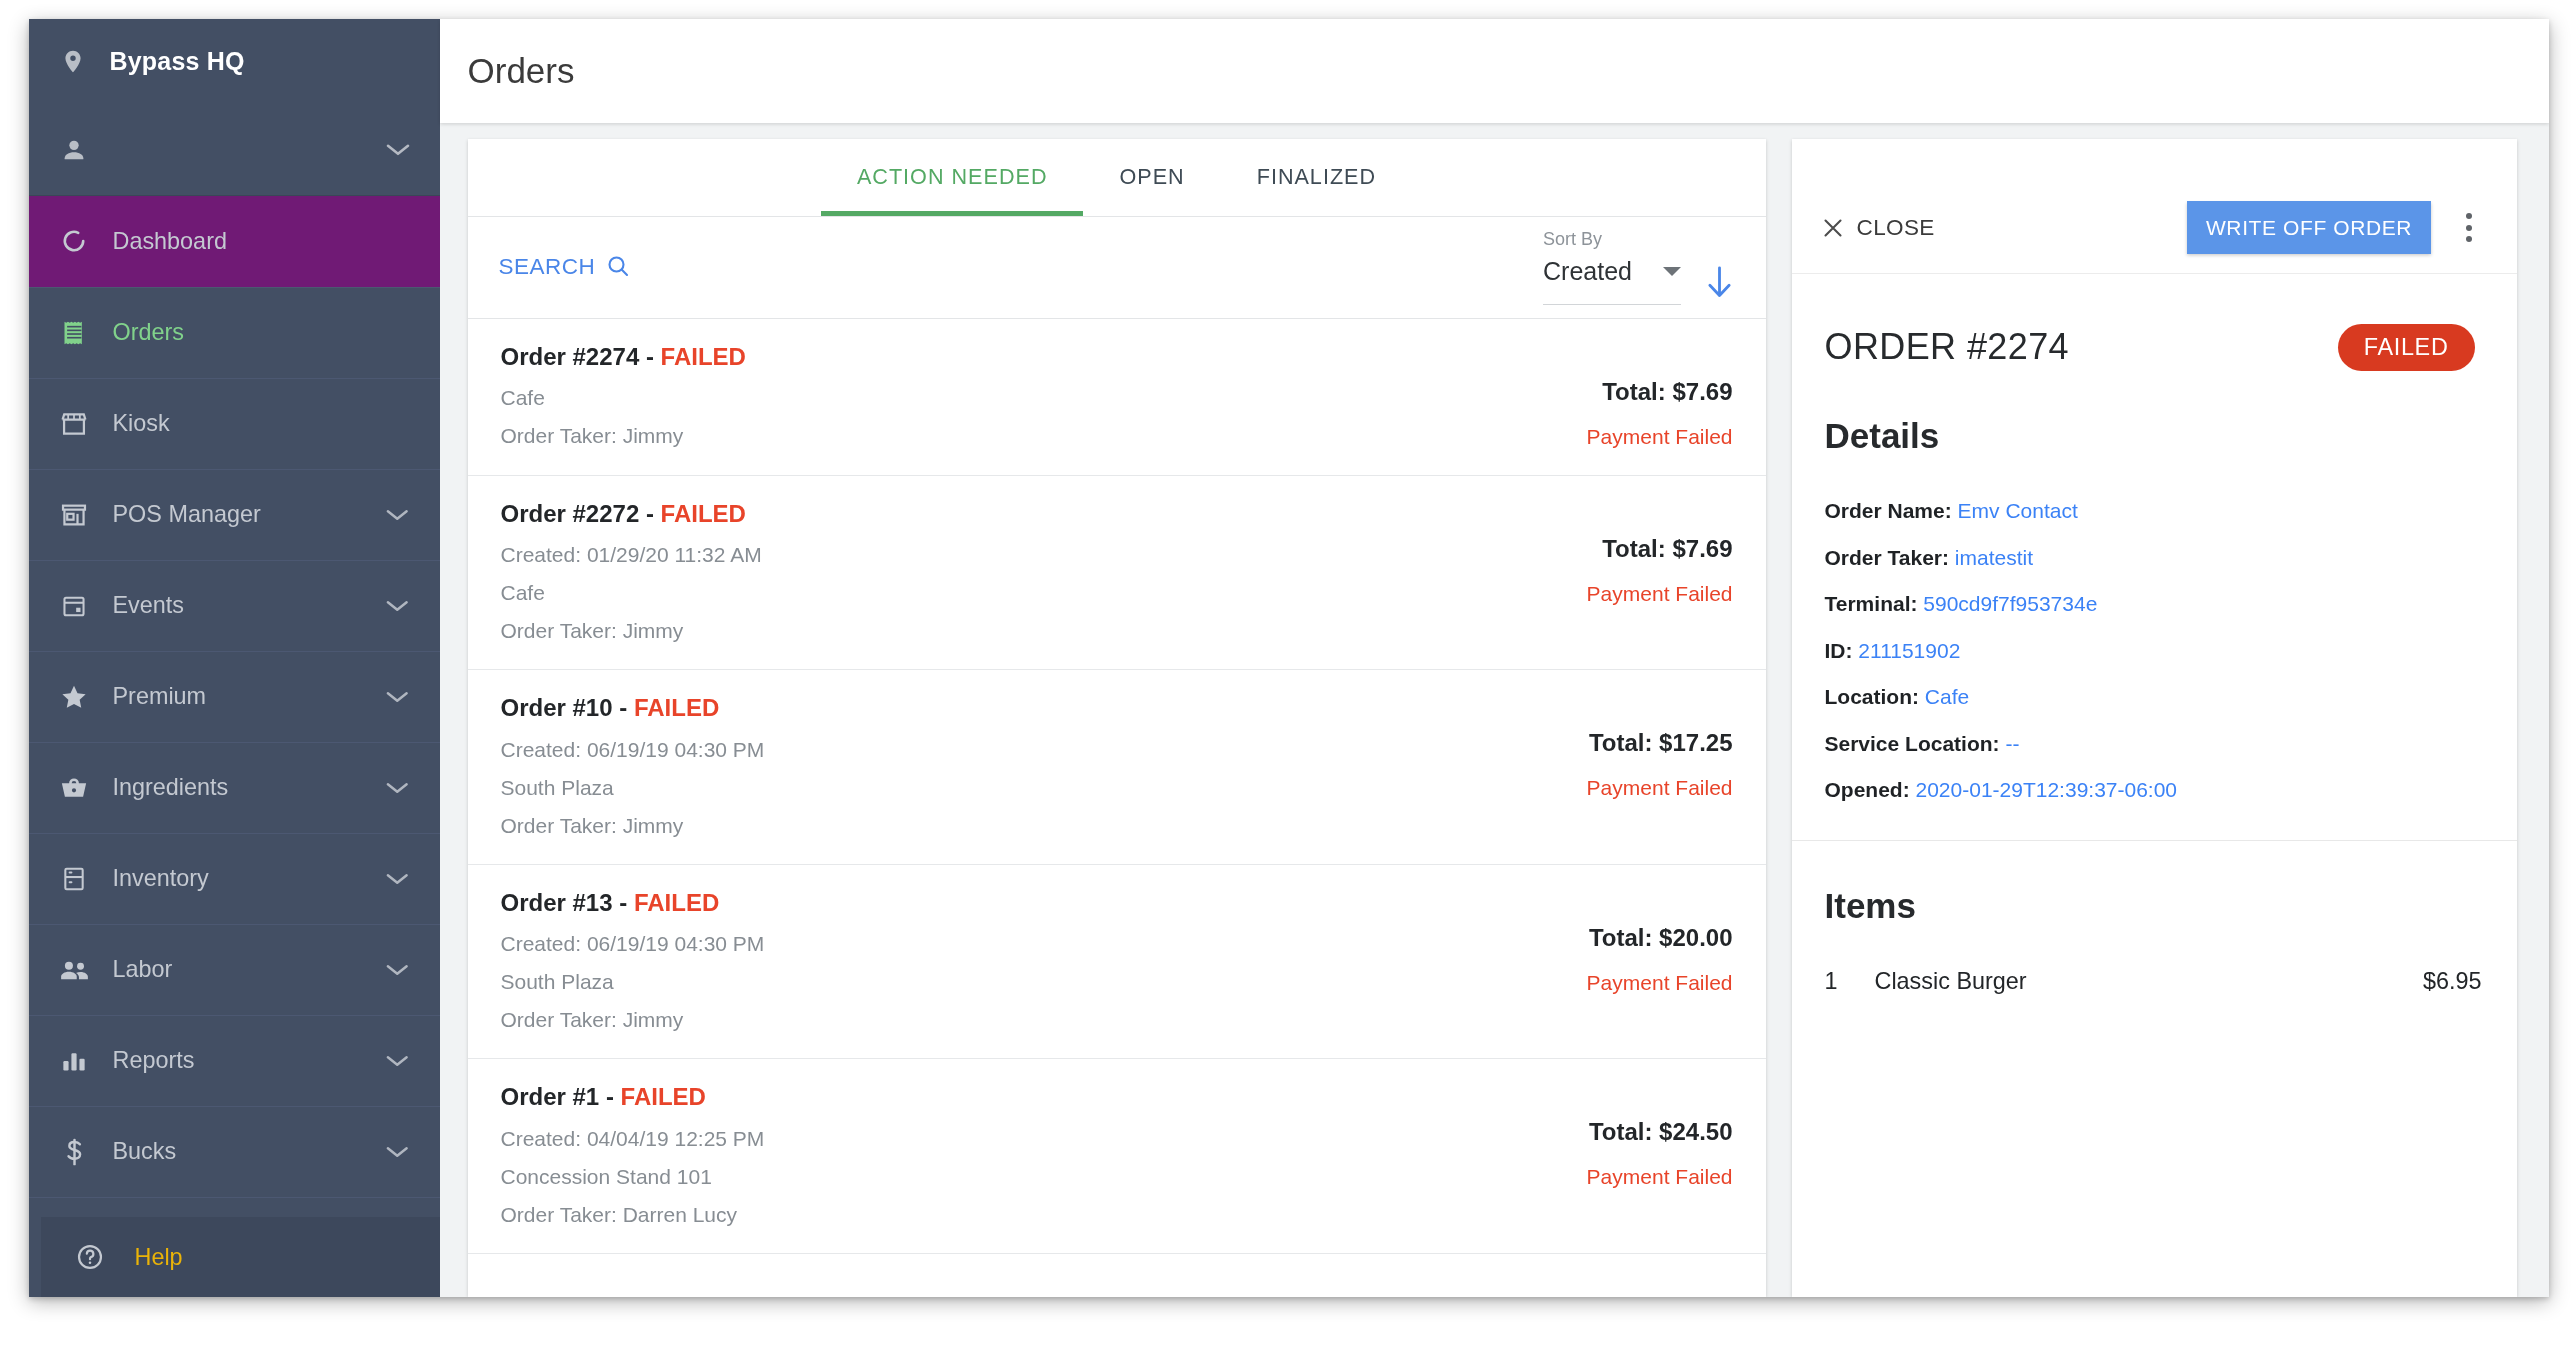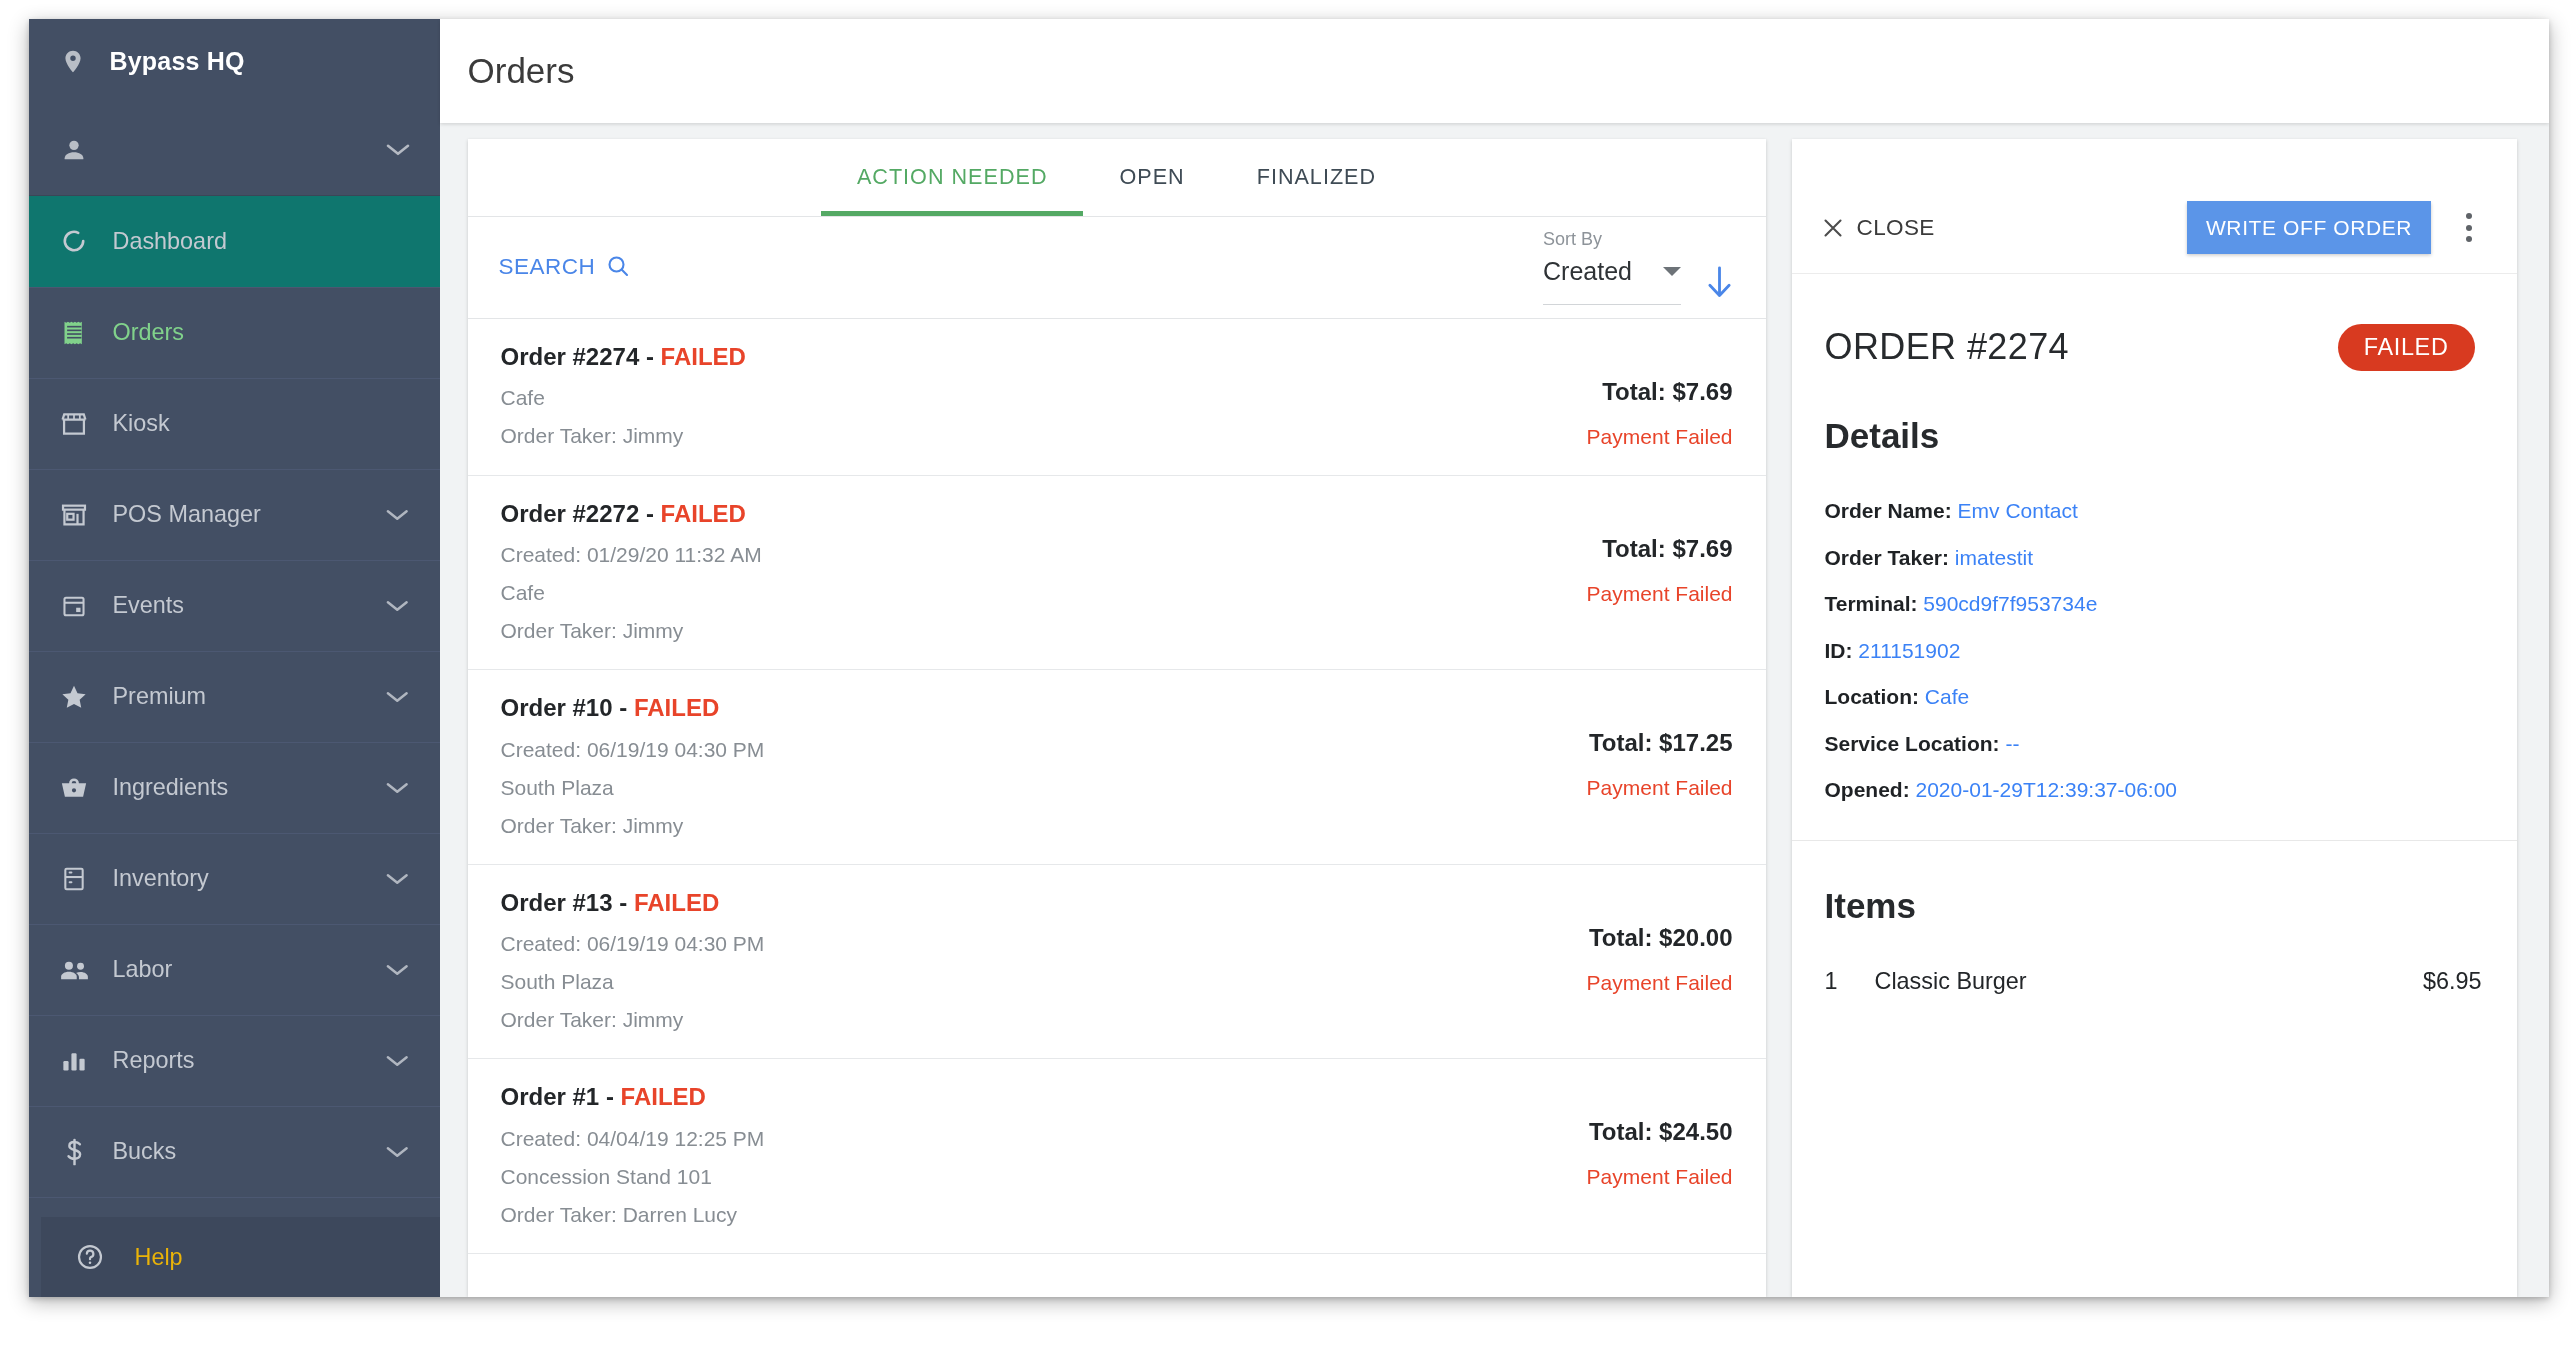--- a/index.html
+++ b/index.html
@@ -52,21 +52,21 @@
 
   .sb-item {
     height: 91px;
     display: flex; align-items: center;
     padding-left: 31px; padding-right: 29px;
     border-top: 0.9px solid #4c5872;
     font-size: 23.4px;
     color: #c4c9d1;
     cursor: pointer;
   }
-  .sb-item.active-bg { background: #0f766e; }
+  .sb-item.active-bg { background: #701a75; }
   .sb-item .sb-ico { margin-right: 24px; width: 29px; display: flex; justify-content: center; }
   .sb-item .sb-label { flex: 1; }
   .sb-item.selected .sb-label { color: #81d28b; }
   .sb-chev { width: 26px; display: flex; justify-content: center; opacity: .85; }
 
   #sb-help {
     position: absolute;
     left: 12px; bottom: 0; width: 100%;
     height: 80px;
     background: #3d485c;

